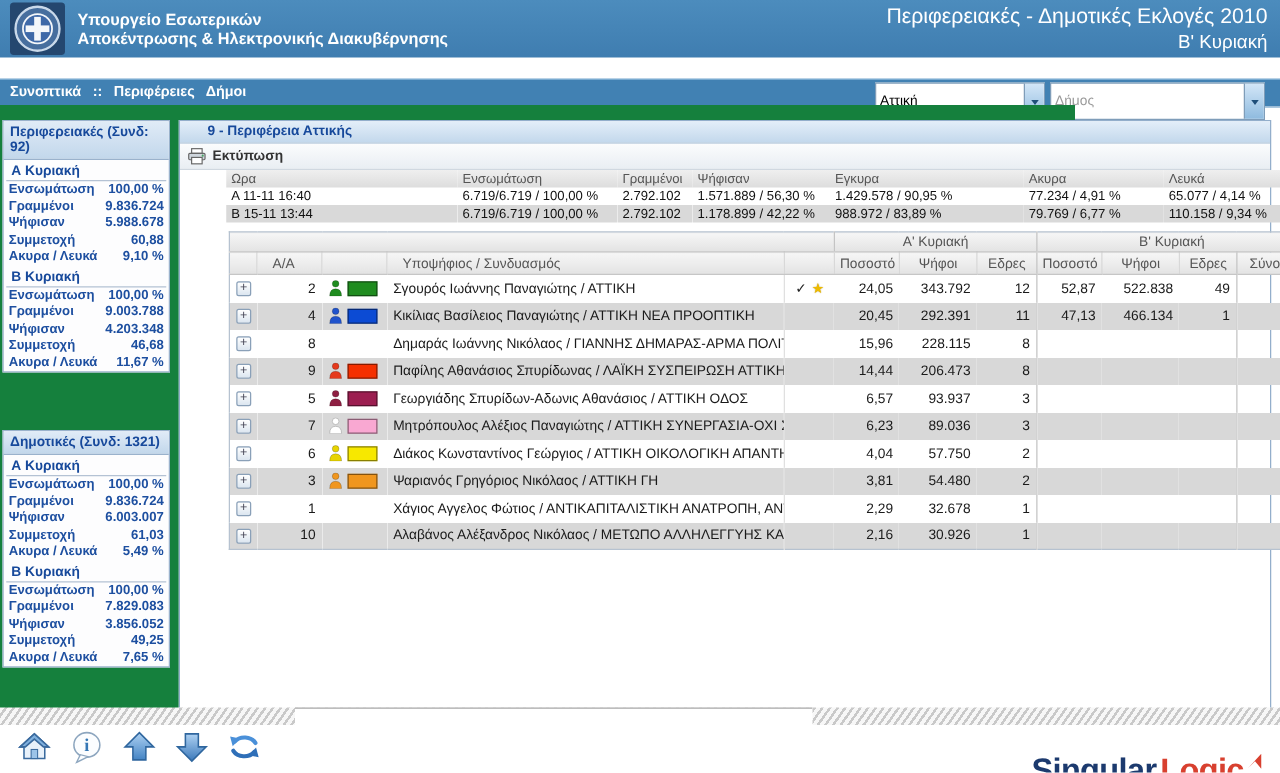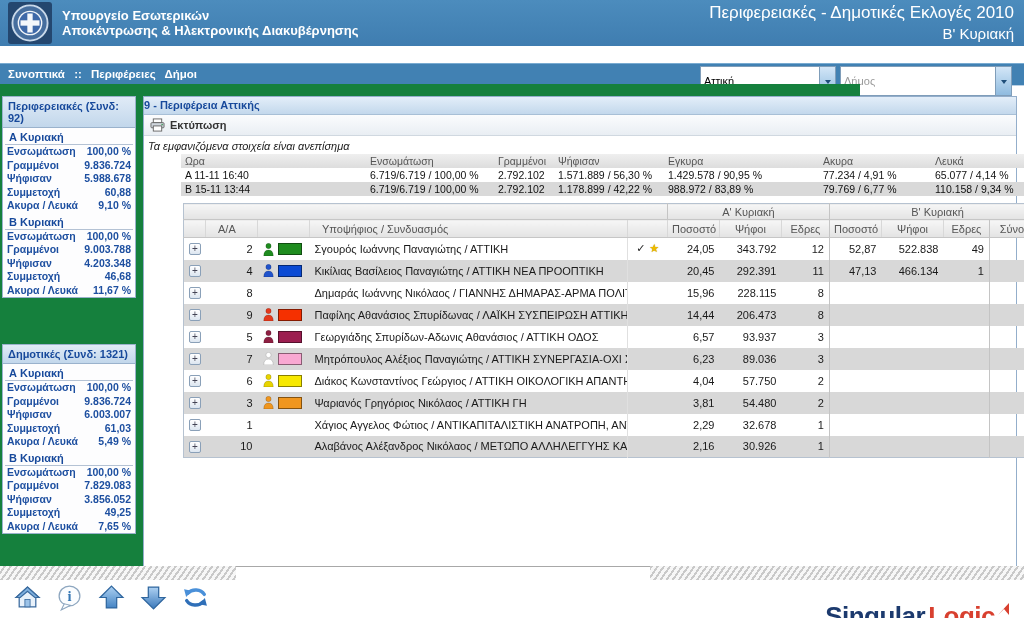--- a/index.html
+++ b/index.html
@@ -43,21 +43,21 @@
   .box-title { background:linear-gradient(#e0ebf7,#c2d7eb); color:#17499b; font-weight:bold;
     font-size:11px; padding:3px 5px; border-bottom:1px solid #9ab2cc; }
   .stat-section-title { color:#17499b; font-weight:bold; font-size:11px;
     padding:3px 4px 1px 4px; border-bottom:1px solid #b4c2d4; margin:0 2px; }
   .stat-row { display:flex; justify-content:space-between; font-size:10.5px; line-height:13.5px;
     color:#1d4fa0; font-weight:bold; padding:0 4px; }
   
   .main-panel { position:absolute; left:143px; top:12px; width:874px; height:484px;
     background:#fff; border:1px solid #93aecb; }
   .panel-title { height:18px; background:linear-gradient(#e3eef9,#c3d8ec);
-    border-bottom:1px solid #a8bfd6; color:#17499b; font-weight:bold; font-size:11px; padding:2px 0; }
+    border-bottom:1px solid #a8bfd6; color:#17499b; font-weight:bold; font-size:11px; padding:2px 22px; }
   .toolbar { height:21px; background:linear-gradient(#fbfcfd,#e9eef3);
     border-bottom:1px solid #d0d8e0; display:flex; align-items:center; padding:0 6px; }
   .print-btn { display:flex; gap:5px; align-items:center; font-size:11px; color:#333; cursor:pointer;font-weight:bold; }
   .disclaimer { font-style:italic; font-size:11px; color:#222; padding:4px 4px 2px 4px; }
   table { border-collapse:collapse;margin-left:37px; }
   .summary-table { width:100%; font-size:10.5px; table-layout:fixed; }
   .summary-table th { background:linear-gradient(#efefef,#dddddd); color:#555;
     font-weight:normal; text-align:left; padding:1px 4px; white-space:nowrap; }
   .summary-table td { padding:1px 4px; color:#111; white-space:nowrap; overflow:hidden; }
   .summary-table tr.gray td { background:#d9d9d9; }
@@ -240,21 +240,20 @@
       <span class="print-btn">
         <svg width="15" height="14" viewBox="0 0 16 15">
           <rect x="3.5" y="1" width="9" height="4" fill="#fff" stroke="#666"></rect>
           <rect x="1" y="5" width="14" height="5.5" rx="1" fill="#cfd6dd" stroke="#666"></rect>
           <rect x="3.5" y="8.5" width="9" height="5.5" fill="#fff" stroke="#666"></rect>
           <circle cx="13" cy="7" r="0.9" fill="#47a060"></circle>
         </svg>
         <span>Εκτύπωση</span>
       </span>
     </div>
-    <div class="disclaimer">Τα εμφανιζόμενα στοιχεία είναι ανεπίσημα</div>
 
     <table class="summary-table">
       <colgroup>
         <col style="width:185px">
           <col style="width:128px">
           <col style="width:60px">
         <col style="width:110px">
           <col style="width:155px">
           <col style="width:112px">
           <col>

